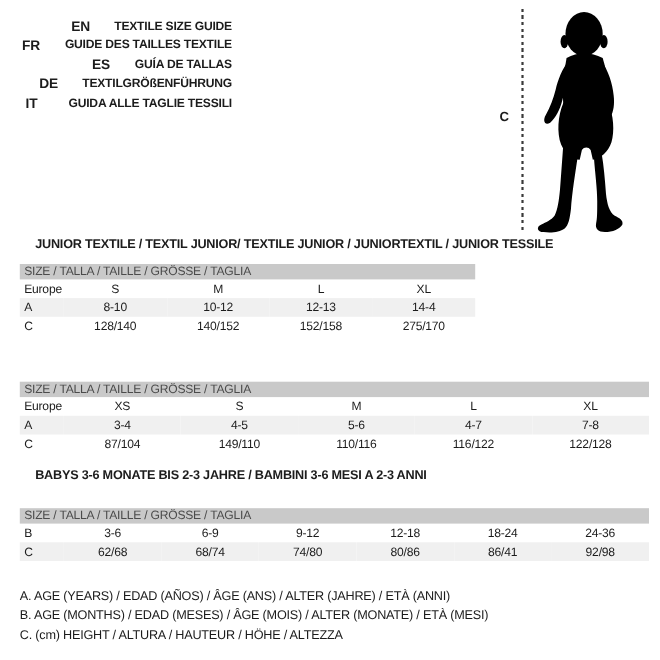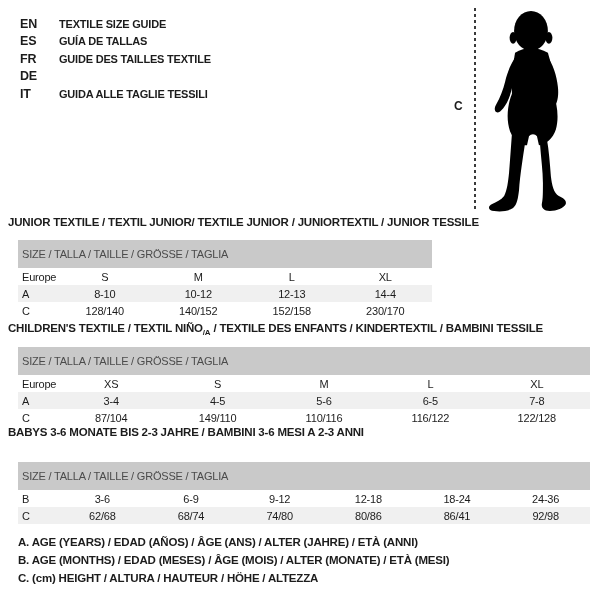--- a/index.html
+++ b/index.html
@@ -5,76 +5,77 @@
   * { margin:0; padding:0; box-sizing:border-box; }
   html,body { background:#ffffff; }
   body { font-family:"Liberation Sans","DejaVu Sans",sans-serif; color:#1c1c1c; }
   #canvas {
     position:relative; width:600px; height:600px; background:#ffffff;
     overflow:hidden; letter-spacing:-0.2px;
   }
 
   
   .lang-header { position:absolute; left:20px; top:15px; }
-  .lang-row { display:flex; height:17.5px; align-items:center; }
+  .lang-row { display:flex; height:17.5px; align-items:center;justify-content:flex-end; }
   .lang-code { width:39px; font-size:12.5px; font-weight:bold; }
   .lang-label { font-size:11px; font-weight:bold; white-space:nowrap; }
 
   
   .figure { position:absolute; left:440px; top:0; width:160px; height:215px; }
   .c-label { position:absolute; left:14px; top:99px; font-size:12px; font-weight:bold; }
   .dotted-line {
     position:absolute; left:34px; top:8px; width:2px; height:202px;
     background:repeating-linear-gradient(to bottom,#3a3a3a 0 3px,transparent 3px 6px);
   }
   .silhouette { position:absolute; left:41px; top:8px; }
 
   
   .section-title {
-    position:absolute; left:8px; font-size:11.5px; font-weight:bold;
+    position:absolute; left:32px; font-size:11.5px; font-weight:bold;
     white-space:nowrap; line-height:16px;text-align:right;
   }
   .sub { font-size:8px; vertical-align:sub; }
 
   table { border-collapse:collapse; table-layout:fixed; position:absolute; left:18px; }
   .t1 { width:414px; }
   .t2, .t3 { width:572px; }
   th.size-bar {
     background:#c9c9c9; color:#4b4b4b; font-weight:normal; text-align:left;
-    font-size:11px; height:28px; padding:0 0 0 4px; white-space:nowrap;
+    font-size:11px; height:14px; padding:0 0 0 4px; white-space:nowrap;
   }
   td { height:17px; font-size:11px; text-align:center; padding:0; white-space:nowrap; }
   td.row-label { text-align:left; padding-left:4px; }
   col.label-col { width:40px; }
   tbody tr:nth-child(2) { background:#f0f0f0; }
 
   
   .legend { position:absolute; left:18px; top:533px; }
-  .legend-line { font-size:11.5px; font-weight:bold; line-height:18px; white-space:nowrap; }
+  .legend-line { font-size:11.5px; font-weight:normal; line-height:18px; white-space:nowrap; }
 </style>
 </head>
 <body>
 
 <div id="canvas">
 
   <div class="lang-header">
     <div class="lang-row">
       <span class="lang-code">EN</span>
       <span class="lang-label">TEXTILE SIZE GUIDE</span>
     </div>
     <div class="lang-row">
+      <span class="lang-code">FR</span>
+      <span class="lang-label">GUIDE DES TAILLES TEXTILE</span>
+    </div>
+    <div class="lang-row">
       <span class="lang-code">ES</span>
       <span class="lang-label">GUÍA DE TALLAS</span>
     </div>
     <div class="lang-row">
-      <span class="lang-code">FR</span>
-      <span class="lang-label">GUIDE DES TAILLES TEXTILE</span>
-    </div>
-    <div class="lang-row">
       <span class="lang-code">DE</span>
+      <span class="lang-label">TEXTILGRÖßENFÜHRUNG</span>
     </div>
     <div class="lang-row">
       <span class="lang-code">IT</span>
       <span class="lang-label">GUIDA ALLE TAGLIE TESSILI</span>
     </div>
   </div>
 
   <div class="figure">
     <span class="c-label">C</span>
     <div class="dotted-line"></div>
@@ -120,26 +121,25 @@
         <td>8-10</td>
         <td>10-12</td>
         <td>12-13</td>
         <td>14-4</td>
       </tr>
       <tr>
         <td class="row-label">C</td>
         <td>128/140</td>
         <td>140/152</td>
         <td>152/158</td>
-        <td>230/170</td>
+        <td>275/170</td>
       </tr>
     </tbody>
   </table>
 
-  <h2 class="section-title" style="top:320px"><span>CHILDREN'S TEXTILE / TEXTIL NIÑO</span><span class="sub">/A</span><span> / TEXTILE DES ENFANTS / KINDERTEXTIL / BAMBINI TESSILE</span></h2>
   <table class="t2" style="top:347px">
     <colgroup>
         <col class="label-col">
         <col>
         <col>
         <col>
         <col>
         <col>
       </colgroup>
     <thead>
@@ -154,21 +154,21 @@
         <td>S</td>
         <td>M</td>
         <td>L</td>
         <td>XL</td>
       </tr>
       <tr>
         <td class="row-label">A</td>
         <td>3-4</td>
         <td>4-5</td>
         <td>5-6</td>
-        <td>6-5</td>
+        <td>4-7</td>
         <td>7-8</td>
       </tr>
       <tr>
         <td class="row-label">C</td>
         <td>87/104</td>
         <td>149/110</td>
         <td>110/116</td>
         <td>116/122</td>
         <td>122/128</td>
       </tr>

